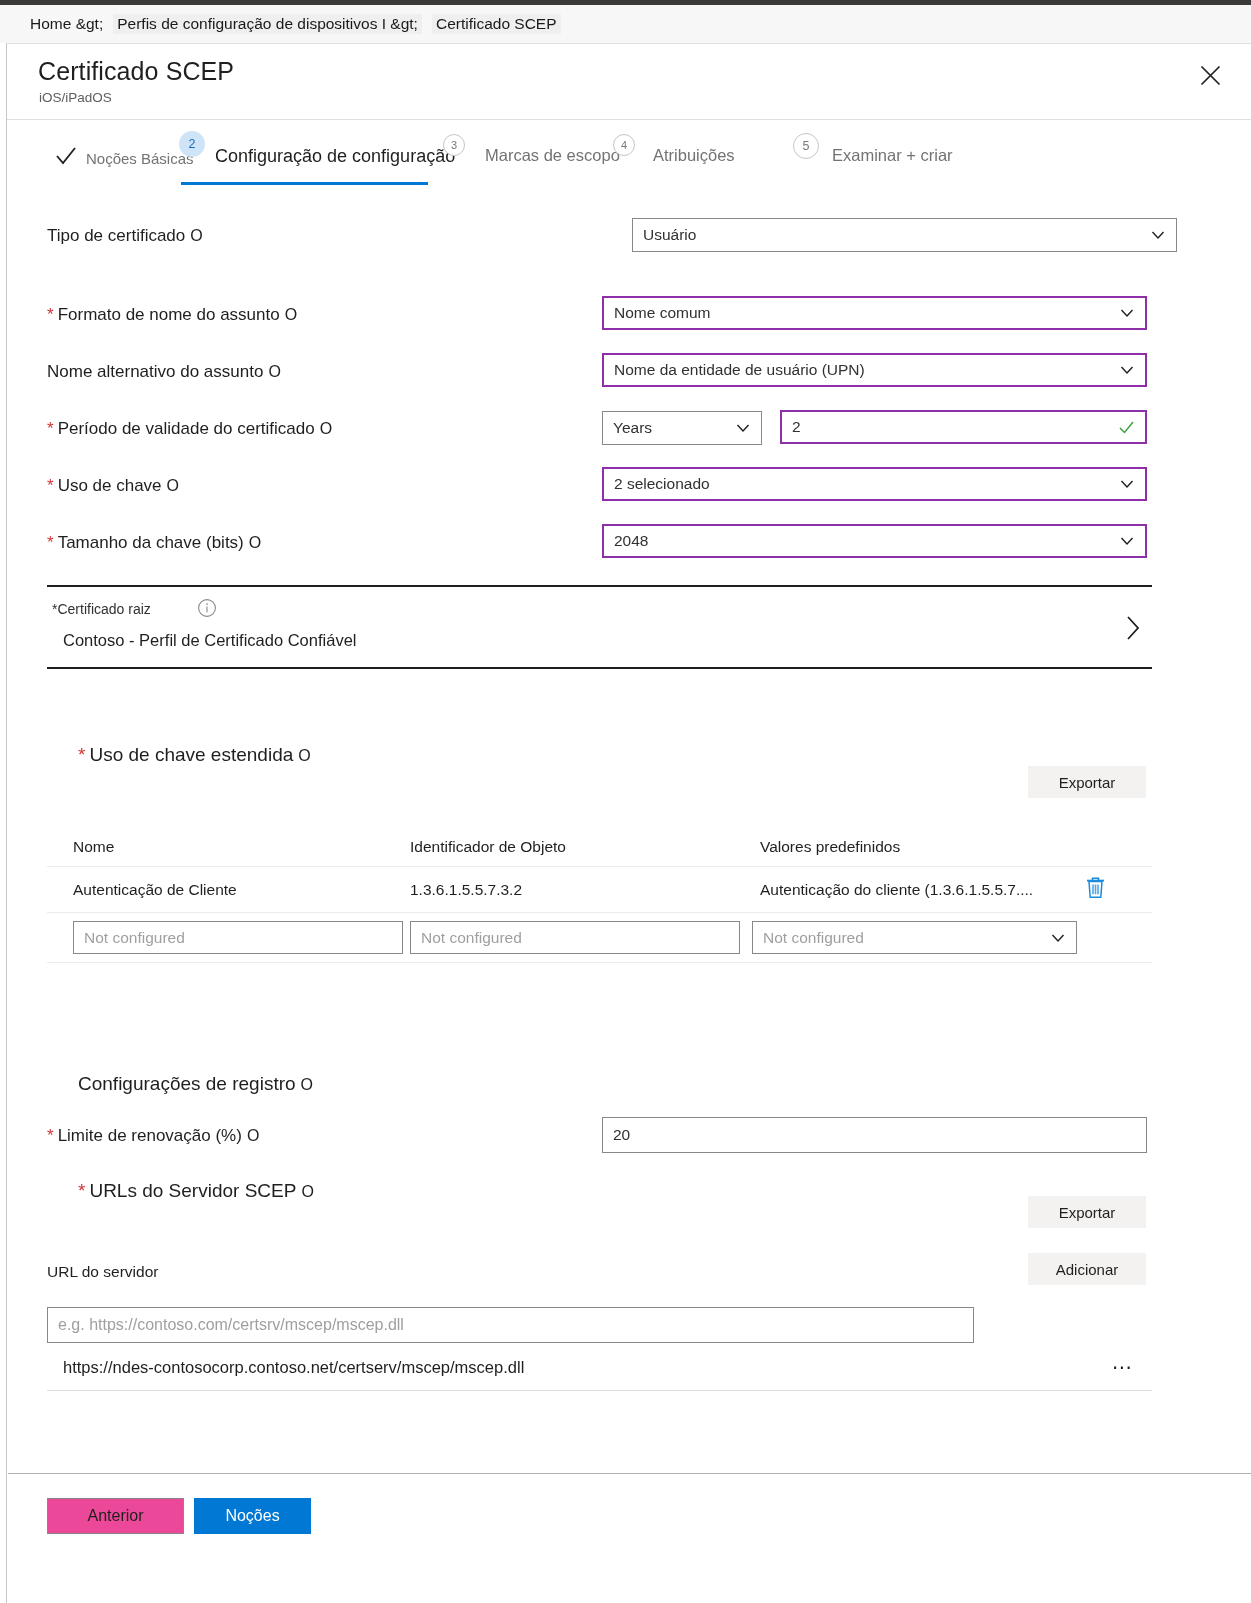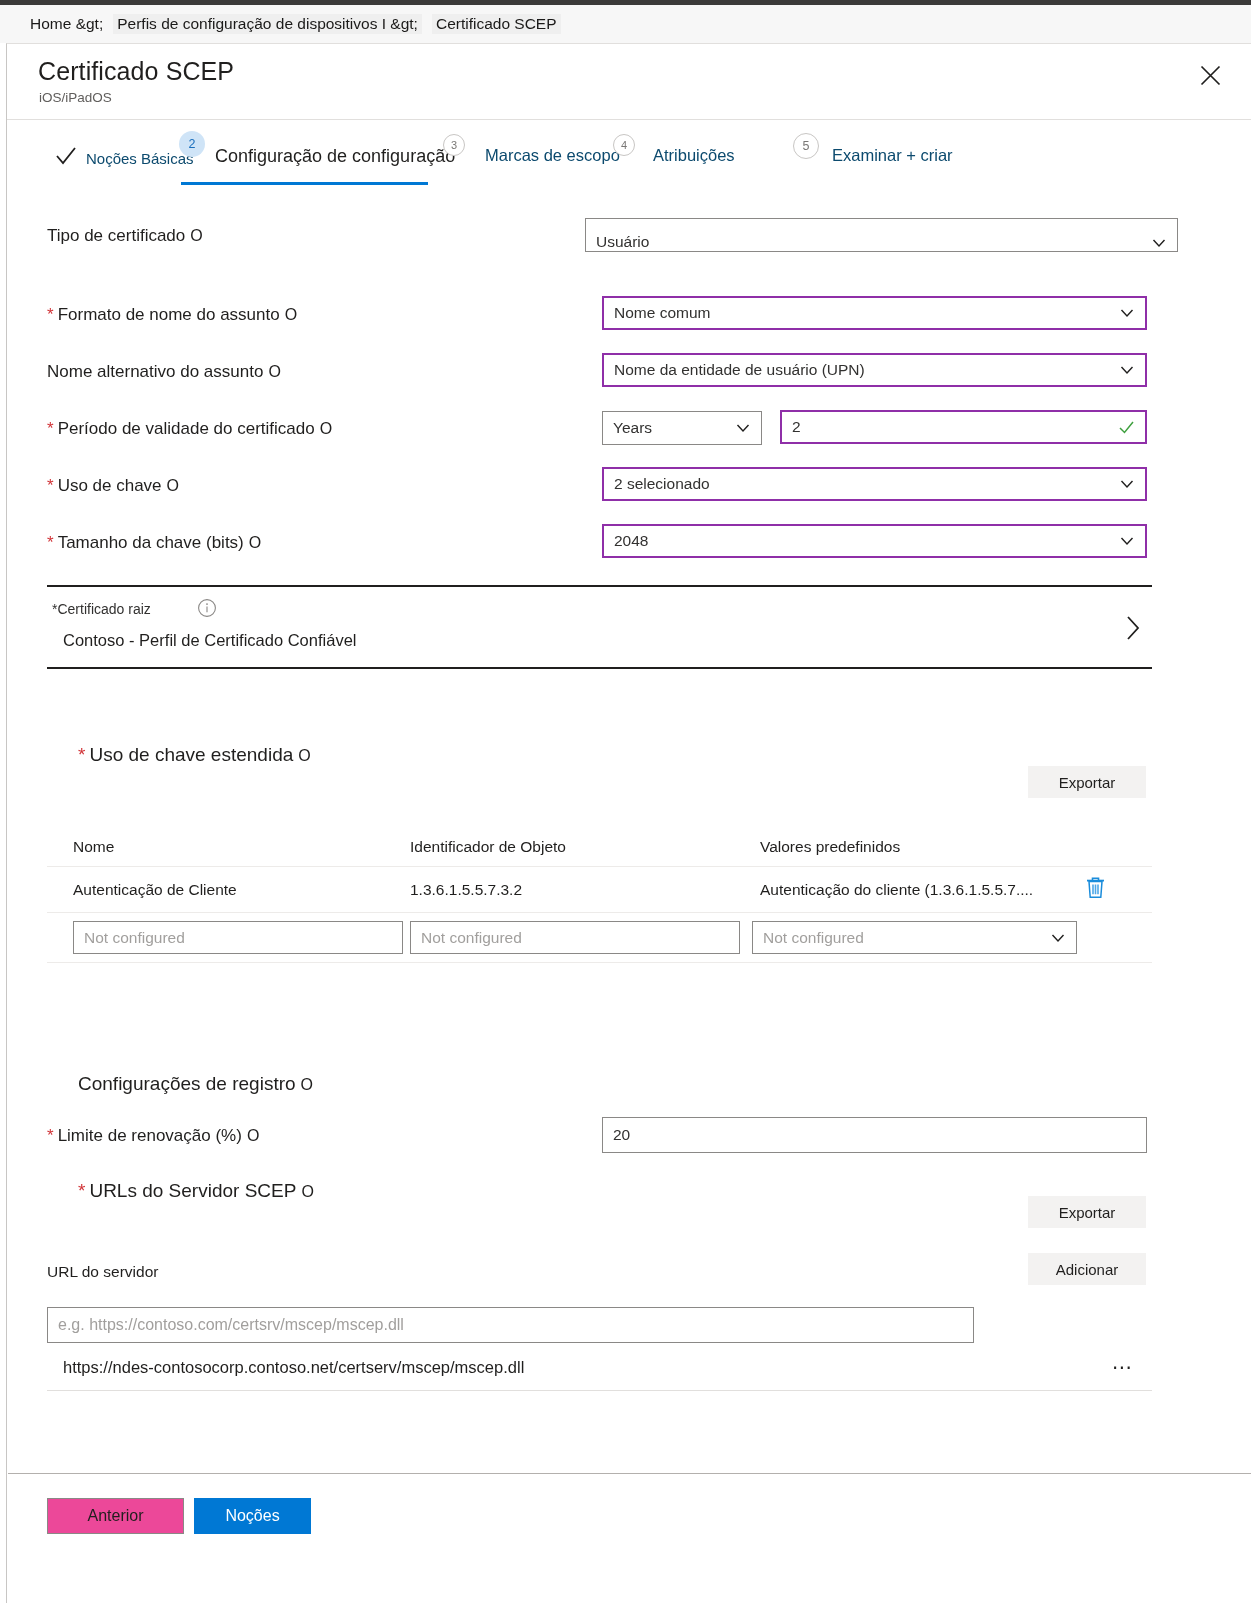--- a/index.html
+++ b/index.html
@@ -73,21 +73,21 @@
   }
   .step {
     position: absolute;
     display: flex; align-items: center;
     white-space: nowrap;
     cursor: pointer;
     top: 25px;
   }
   .step-label {
     font-size: 16.5px;
-    color: #0c4a6e;
+    color: #737373;
   }
   .step.active .step-label { font-size: 18px; color: #201f1e; }
   .check-icon { margin-right: 9px; }
   .badge {
     width: 26px; height: 26px;
     border-radius: 50%;
     display: inline-flex; align-items: center; justify-content: center;
     font-size: 12.5px;
     position: absolute;
   }
@@ -314,21 +314,21 @@
         <span class="step-label">Examinar + criar</span>
       </div>
     </div>
 
     <div class="form-area">
 
       <div class="row" style="top:28px;">
         <div class="lbl">
           <span>Tipo de certificado</span><span class="info-o">Ο</span>
         </div>
-        <div class="ctrl" style="left:538px; width:593px; top:-4px;align-items:flex-end;">
+        <div class="ctrl" style="left:585px; width:545px; top:-4px;">
           <span class="val">Usuário</span>
           <span class="chev">
             <svg width="16" height="16" viewBox="0 0 16 16">
                 <path d="M2.5 5 L8 11 L13.5 5" stroke="#201f1e" stroke-width="1.4" fill="none"></path>
               </svg>
           </span>
         </div>
       </div>
 
       <div class="row" style="top:107px;">

